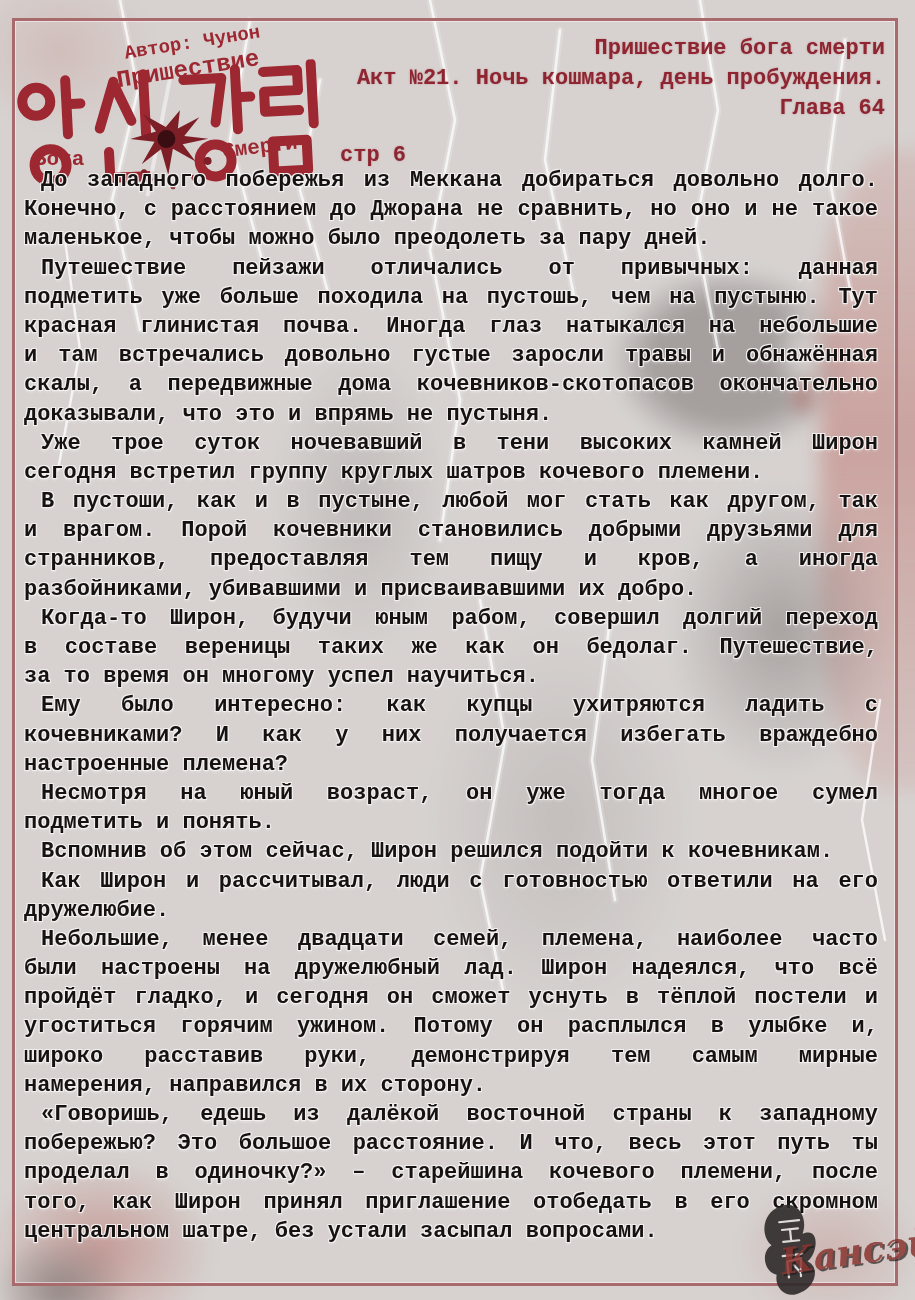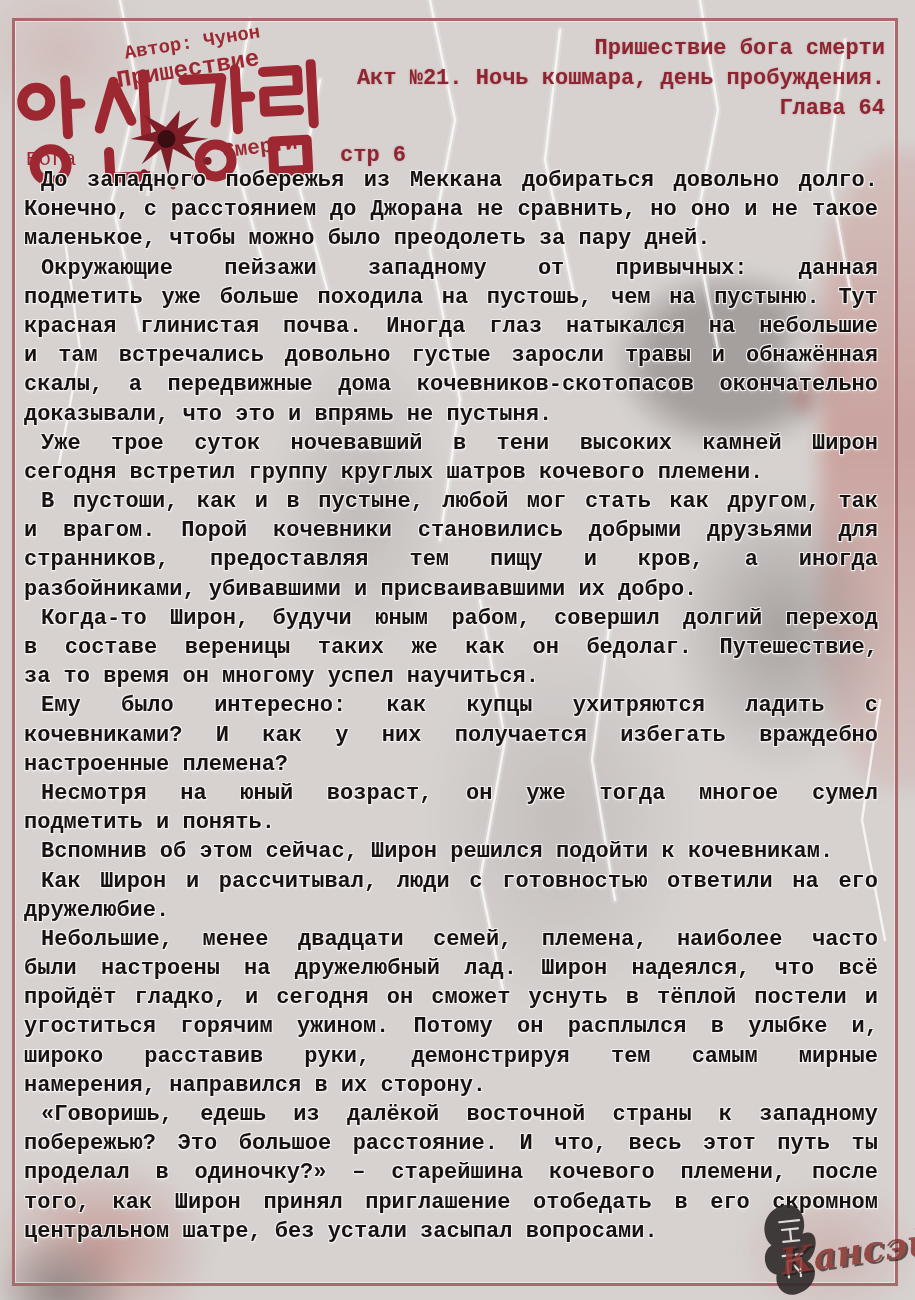--- a/index.html
+++ b/index.html
@@ -29,21 +29,21 @@
   
   .chapter-head{position:absolute;left:340px;top:34px;width:545px;text-align:right;
       color:#8e2531;font-weight:bold;font-size:22px;line-height:30px;
       text-shadow:0 0 2px rgba(142,37,49,.35);}
   .page-num{position:absolute;left:340px;top:143px;width:545px;text-align:left;
       color:#8e2531;font-weight:bold;font-size:22px;text-shadow:0 0 2px rgba(142,37,49,.35);}
   
   .logo{position:absolute;left:16px;top:22px;width:340px;height:160px;color:#9d2831;}
   .logo .author{position:absolute;left:108px;top:10px;font-size:19px;font-weight:bold;transform:rotate(-9deg);white-space:nowrap;}
   .logo .ltitle{position:absolute;left:100px;top:34px;font-size:24px;font-weight:bold;transform:rotate(-9deg);white-space:nowrap;}
-  .logo .lbl-left{position:absolute;left:10px;top:126px;font-size:21px;font-weight:normal;}
+  .logo .lbl-left{position:absolute;left:18px;top:126px;font-size:21px;font-weight:bold;}
   .logo .lbl-right{position:absolute;left:206px;top:114px;font-size:21px;font-weight:bold;transform:rotate(-7deg);}
   .logo svg{position:absolute;left:0;top:44px;}
   
   .body-text{position:absolute;left:24px;top:166px;width:854px;color:#171212;
       font-size:22px;font-weight:bold;line-height:29.2px;
       text-shadow:-1px -1px 0 #f2efee,1px -1px 0 #f2efee,-1px 1px 0 #f2efee,1px 1px 0 #f2efee,0 2px 3px rgba(255,255,255,.45);}
   .line{text-align:justify;text-align-last:justify;-moz-text-align-last:justify;height:29.2px;white-space:nowrap;}
   .line.last{text-align-last:left;-moz-text-align-last:left;}
   .line.first{text-indent:17px;}
   
@@ -147,21 +147,21 @@
   </div>
   <div class="page-num">стр 6</div>
 
   <div class="body-text">
       <div>
         <div class="line first">До западного побережья из Меккана добираться довольно долго.</div>
         <div class="line">Конечно, с расстоянием до Джорана не сравнить, но оно и не такое</div>
         <div class="line last">маленькое, чтобы можно было преодолеть за пару дней.</div>
       </div>
       <div>
-        <div class="line first">Окружающие пейзажи западному от привычных: данная</div>
+        <div class="line first">Путешествие пейзажи отличались от привычных: данная</div>
         <div class="line">подметить уже больше походила на пустошь, чем на пустыню. Тут</div>
         <div class="line">красная глинистая почва. Иногда глаз натыкался на небольшие</div>
         <div class="line">и там встречались довольно густые заросли травы и обнажённая</div>
         <div class="line">скалы, а передвижные дома кочевников-скотопасов окончательно</div>
         <div class="line last">доказывали, что это и впрямь не пустыня.</div>
       </div>
       <div>
         <div class="line first">Уже трое суток ночевавший в тени высоких камней Широн</div>
         <div class="line last">сегодня встретил группу круглых шатров кочевого племени.</div>
       </div>

